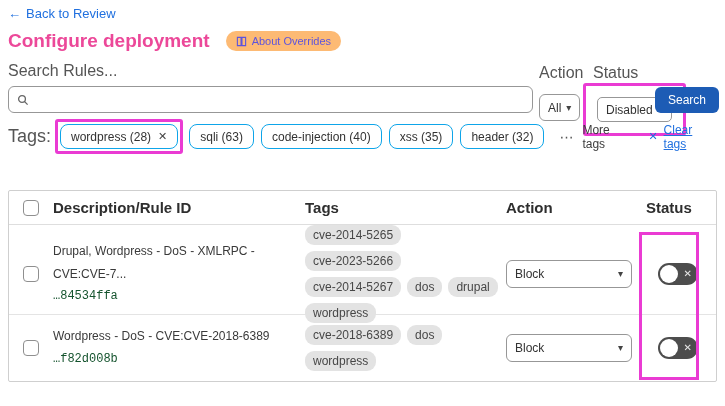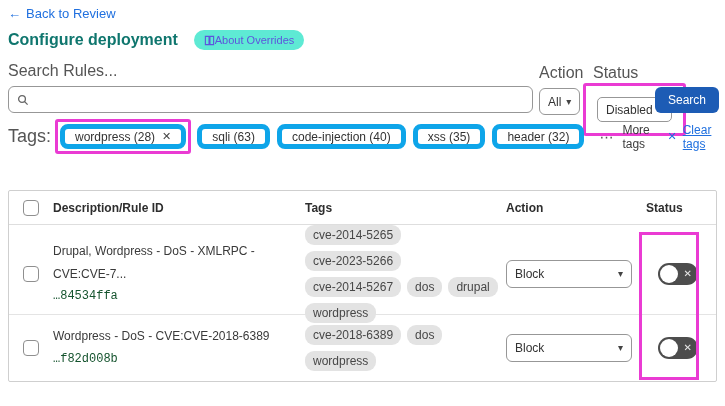--- a/index.html
+++ b/index.html
@@ -6,56 +6,56 @@
   html,body { width: 725px; height: 406px; background: #ffffff; }
   body { font-family: "Liberation Sans", sans-serif; color: #333; position: relative; overflow: hidden; }
 
   .abs { position: absolute; }
 
   
   .back-link { top: 6px; left: 8px; font-size: 13px; color: #2070df; text-decoration: none; cursor: pointer; display: flex; gap: 5px; align-items: center; }
 
   
   .heading-row { top: 30px; left: 8px; display: flex; align-items: center; gap: 16px; }
-  .page-title { font-size: 16px; font-weight: 700; color: #0f766e; }
-  .about-badge { display: inline-flex; align-items: center; background: #5eead4; color: #5d54dc; font-size: 11px; padding: 4px 10px; border-radius: 10px; cursor: pointer; }
+  .page-title { font-size: 19px; font-weight: 700; color: #ec4899; }
+  .about-badge { display: inline-flex; align-items: center; gap: 5px; background: #fdba74; color: #5d54dc; font-size: 11px; padding: 4px 10px; border-radius: 10px; cursor: pointer; }
   .about-badge svg { display: block; }
 
   
   .filter-row { top: 62px; left: 8px; width: 709px; height: 52px; }
   .field-label { font-size: 16px; color: #555; }
   .search-group { position: absolute; left: 0; top: 0; width: 525px; }
   .search-box { margin-top: 6px; height: 27px; border: 1px solid #979797; border-radius: 6px; background: #fff; display: flex; align-items: center; padding: 0 8px; gap: 6px; }
   .search-box input { border: none; outline: none; flex: 1; font-size: 12px; font-family: "Liberation Sans", sans-serif; background: transparent; }
   .action-group { position: absolute; left: 531px; top: 2px; }
-  .select-box { margin-top: 6px; height: 27px; border: 1px solid #979797; border-radius: 6px; background: #fff; display: inline-flex; align-items: center; gap: 5px; padding: 0 8px; font-size: 12px; color: #333; cursor: pointer; white-space: nowrap; }
+  .select-box { margin-top: 12px; height: 27px; border: 1px solid #979797; border-radius: 6px; background: #fff; display: inline-flex; align-items: center; gap: 5px; padding: 0 8px; font-size: 12px; color: #333; cursor: pointer; white-space: nowrap; }
   .caret { font-size: 10px; color: #444; line-height: 1; }
   .status-group { position: absolute; left: 575px; top: 2px; }
   .status-group .field-label { margin-left: 10px; }
   .pink-wrap { border: 3px solid #ea3bd3; border-radius: 3px; padding: 11px; display: inline-block; margin-top: 1px; }
   .pink-wrap .select-box { margin-top: 0; height: 25px; border-radius: 5px; }
   .search-btn { position: absolute; left: 647px; top: 25px; width: 64px; height: 26px; background: #1d5cb5; color: #fff; font-size: 12px; font-family: "Liberation Sans", sans-serif; border: none; border-radius: 6px; cursor: pointer; }
 
   
   .tags-row { top: 119px; left: 8px; width: 709px; display: flex; align-items: center; }
   .tags-label { font-size: 18px; color: #555; margin-right: 4px; }
-  .chip { display: inline-flex; align-items: center; gap: 7px; border: 5px solid #0ea5e9; border-radius: 8px; background: #fff; padding: 0 10px; height: 25px; font-size: 12px; color: #333; cursor: pointer; white-space: nowrap; margin-right: 7px; }
+  .chip { display: inline-flex; align-items: center; gap: 7px; border: 1px solid #0ea5e9; border-radius: 8px; background: #fff; padding: 0 10px; height: 25px; font-size: 12px; color: #333; cursor: pointer; white-space: nowrap; margin-right: 7px; }
   .chip .x { font-size: 11px; color: #444; cursor: pointer; }
   .tags-row .pink-wrap { margin: 0 6px 0 0; padding: 2px; }
   .tags-row .pink-wrap .chip { margin-right: 0; }
   .more-tags { display: inline-flex; align-items: center; gap: 8px; font-size: 12px; color: #3c3c3c; margin: 0 14px 0 8px; cursor: pointer; }
   .more-tags .dots { font-size: 14px; color: #555; letter-spacing: 1px; }
   .clear-tags { display: inline-flex; align-items: center; gap: 6px; font-size: 12px; color: #2070df; cursor: pointer; }
   .clear-tags .x { text-decoration: none; font-size: 11px; }
   .clear-tags .txt { text-decoration: underline; }
 
   
   .rules-table { top: 190px; left: 8px; width: 709px; border: 1px solid #cfcfcf; border-radius: 2px; background: #fff; }
   .t-row { display: grid; grid-template-columns: 44px 252px 201px 140px 1fr; align-items: center; }
-  .t-head { height: 34px; border-bottom: 1px solid #dedede; font-weight: 700; font-size: 12px; color: #2e2e2e; }
+  .t-head { height: 34px; border-bottom: 1px solid #dedede; font-weight: 700; font-size: 15px; color: #2e2e2e; }
   .t-body-row1 { height: 90px; border-bottom: 1px solid #e4e4e4; }
   .t-body-row2 { height: 66px; }
   .cb-cell { display: flex; justify-content: center; align-items: center; }
   .checkbox { width: 16px; height: 16px; border: 1.5px solid #8f8f8f; border-radius: 4px; background: #fff; cursor: pointer; }
   .desc-cell { font-size: 12px; color: #3a3a3a; line-height: 1.9; padding-right: 12px; }
   .rule-id { font-family: "Liberation Mono", monospace; font-size: 12px; color: #14532d; }
   .tagpills { display: flex; flex-wrap: wrap; gap: 6px; width: 195px; align-items: center; }
   .pill { background: #e3e3e3; color: #474747; font-size: 12px; padding: 3px 8px; border-radius: 9px; white-space: nowrap; }
   .action-cell .select-box { width: 126px; height: 28px; justify-content: space-between; margin-top: 0; }
   .status-cell { padding-left: 12px; }

